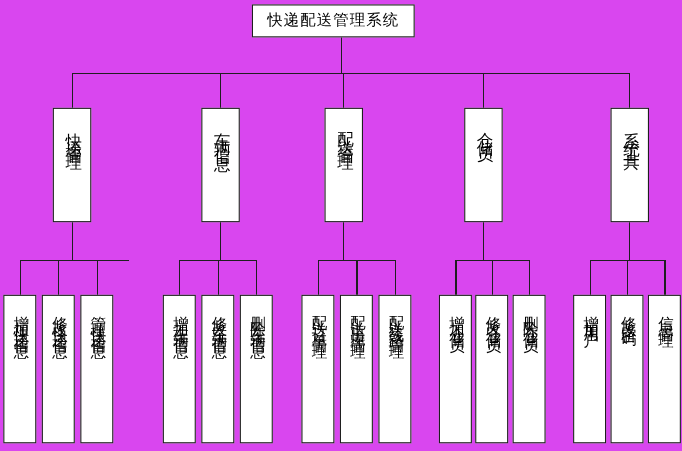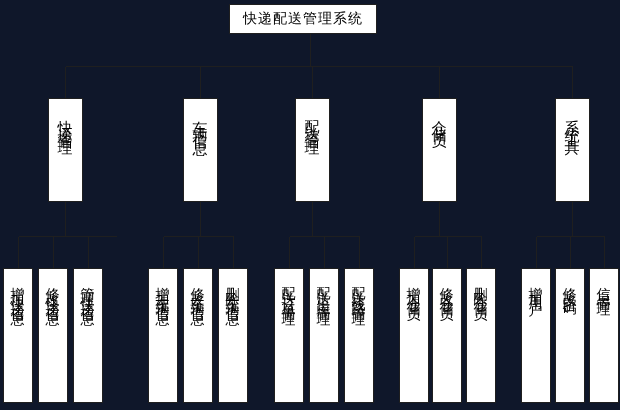--- a/index.html
+++ b/index.html
@@ -1,22 +1,22 @@
 <!DOCTYPE html>
 <html><head>
 <meta charset="utf-8">
 <style>
   * { margin: 0; padding: 0; box-sizing: border-box; }
   html, body { background: #ffffff; }
   .canvas {
     position: relative;
     width: 620px;
     height: 410px;
-    background: #0f172a;
-    font-family: Liberation Sans, sans-serif;
+    background: #d946ef;
+    font-family: Liberation Serif, serif;
     color: #000000;
     overflow: hidden;
   }
   svg.connectors {
     position: absolute;
     left: 0; top: 0;
     width: 620px; height: 410px;
   }
   .node {
     position: absolute;

